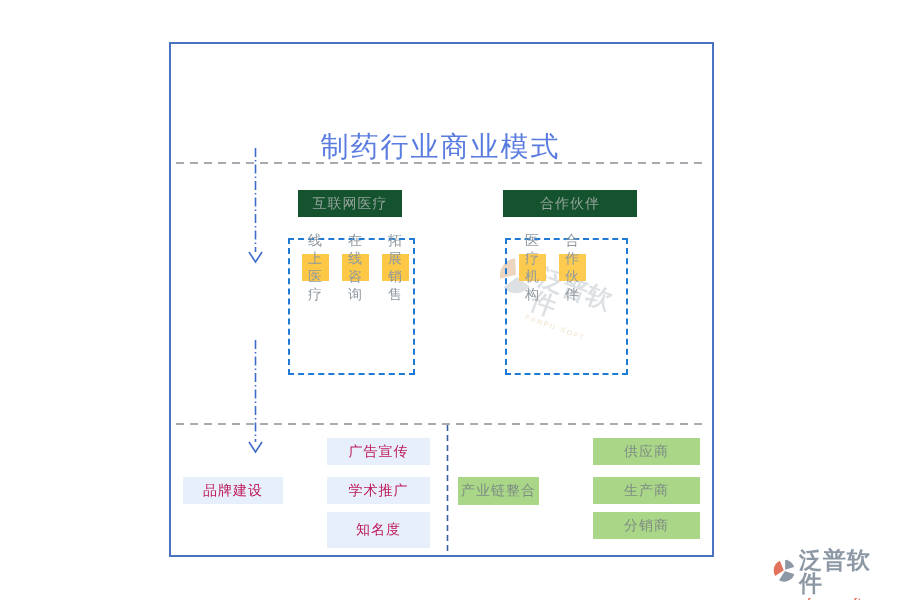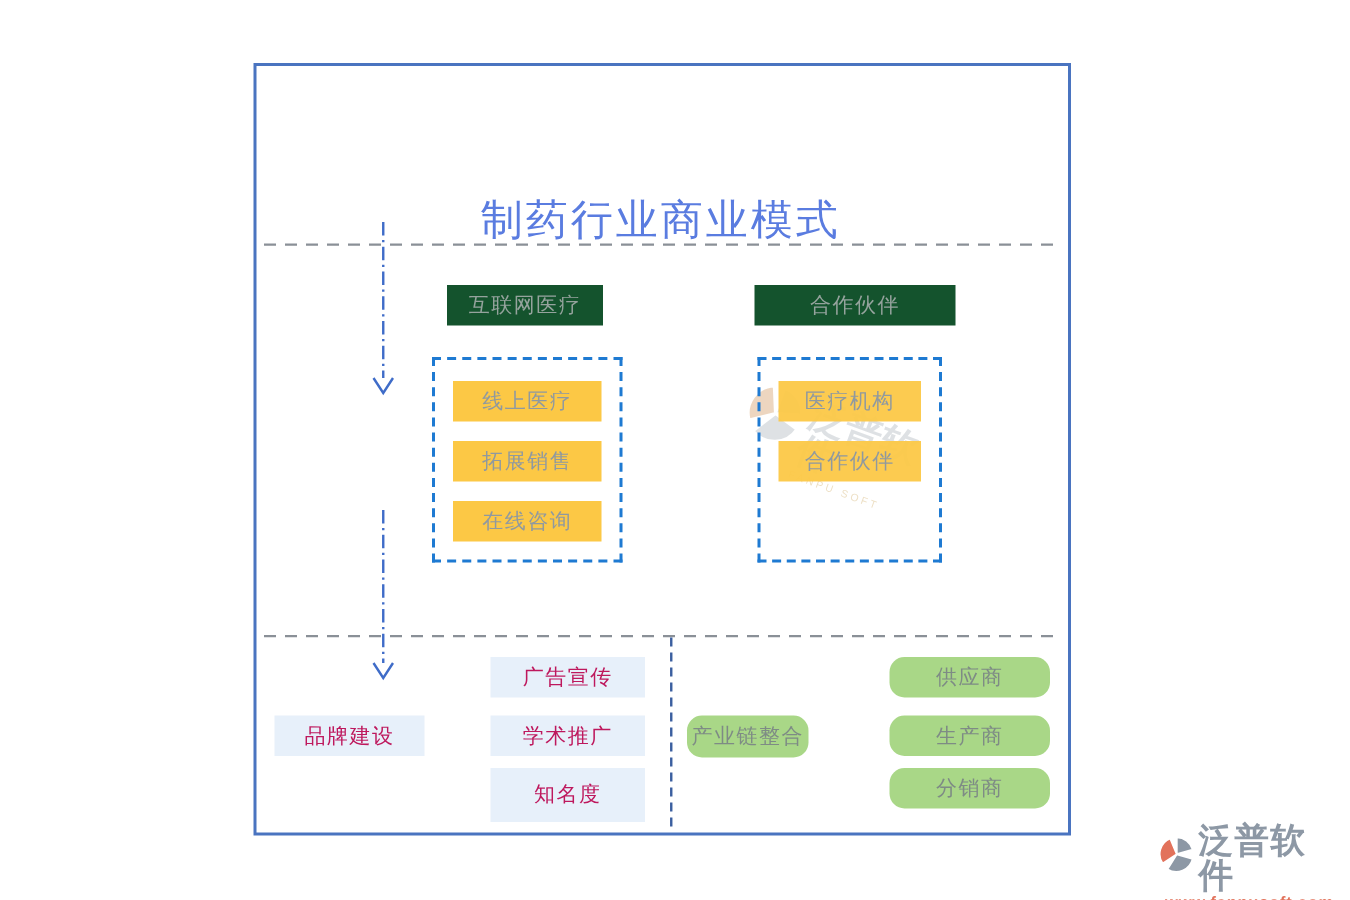--- a/index.html
+++ b/index.html
@@ -18,24 +18,24 @@
     font-size:28px;letter-spacing:2px;color:#5a7ce0;margin-top:40px;
   }
   svg.overlay{position:absolute;left:0;top:0;pointer-events:none;}
   .chip{
     position:absolute;text-align:center;font-size:14px;letter-spacing:1px;
     display:flex;align-items:center;justify-content:center;
   }
   .chip.pale-green{background:#14532d;color:#95a39d;}
   .chip.orange{background:#fcc845;color:#8f99a0;}
   .chip.pale-blue{background:#e7f0fa;color:#be185d;}
-  .chip.green{background:#a9d787;color:#7e8b85;border-radius:10px;}
+  .chip.green{background:#a9d787;color:#7e8b85;}
   .dashed-box{
     position:absolute;border:2px dashed #1e7ad2;background:transparent;
-    display:flex;flex-direction:column;gap:13px;padding:14px 12px;box-sizing:border-box;
+    display:flex;flex-direction:row;gap:13px;padding:14px 12px;box-sizing:border-box;
   }
   .dashed-box .chip{position:relative;height:27px;flex:0 0 27px;}
   .watermark{
     position:absolute;left:505px;top:250px;width:140px;
     transform:rotate(20deg);transform-origin:left top;opacity:0.32;
     display:flex;align-items:flex-start;gap:2px;pointer-events:none;
   }
   .watermark .wm-text{
     font-family:"Liberation Serif","DejaVu Serif",serif;
     font-size:25px;font-weight:bold;color:#9aa5ad;line-height:1;
@@ -92,22 +92,22 @@
   </span>
   <span>
     <div class="wm-text">泛普软件</div>
     <div class="wm-sub">FANPU SOFT</div>
   </span>
 </div>
 
 <div class="chip pale-green" style="left:298px;top:190px;width:104px;height:27px;">互联网医疗</div>
 <div class="dashed-box" style="left:288px;top:238px;width:127px;height:137px;">
   <div class="chip orange">线上医疗</div>
+  <div class="chip orange">在线咨询</div>
   <div class="chip orange">拓展销售</div>
-  <div class="chip orange">在线咨询</div>
 </div>
 
 <div class="chip pale-green" style="left:503px;top:190px;width:134px;height:27px;">合作伙伴</div>
 <div class="dashed-box" style="left:505px;top:238px;width:123px;height:137px;background:transparent;">
   <div class="chip orange" style="background:rgba(252,200,69,0.94);">医疗机构</div>
   <div class="chip orange" style="background:rgba(252,200,69,0.94);">合作伙伴</div>
 </div>
 
 <div class="chip pale-blue" style="left:183px;top:477px;width:100px;height:27px;">品牌建设</div>
 <div class="chip pale-blue" style="left:327px;top:438px;width:103px;height:27px;">广告宣传</div>

